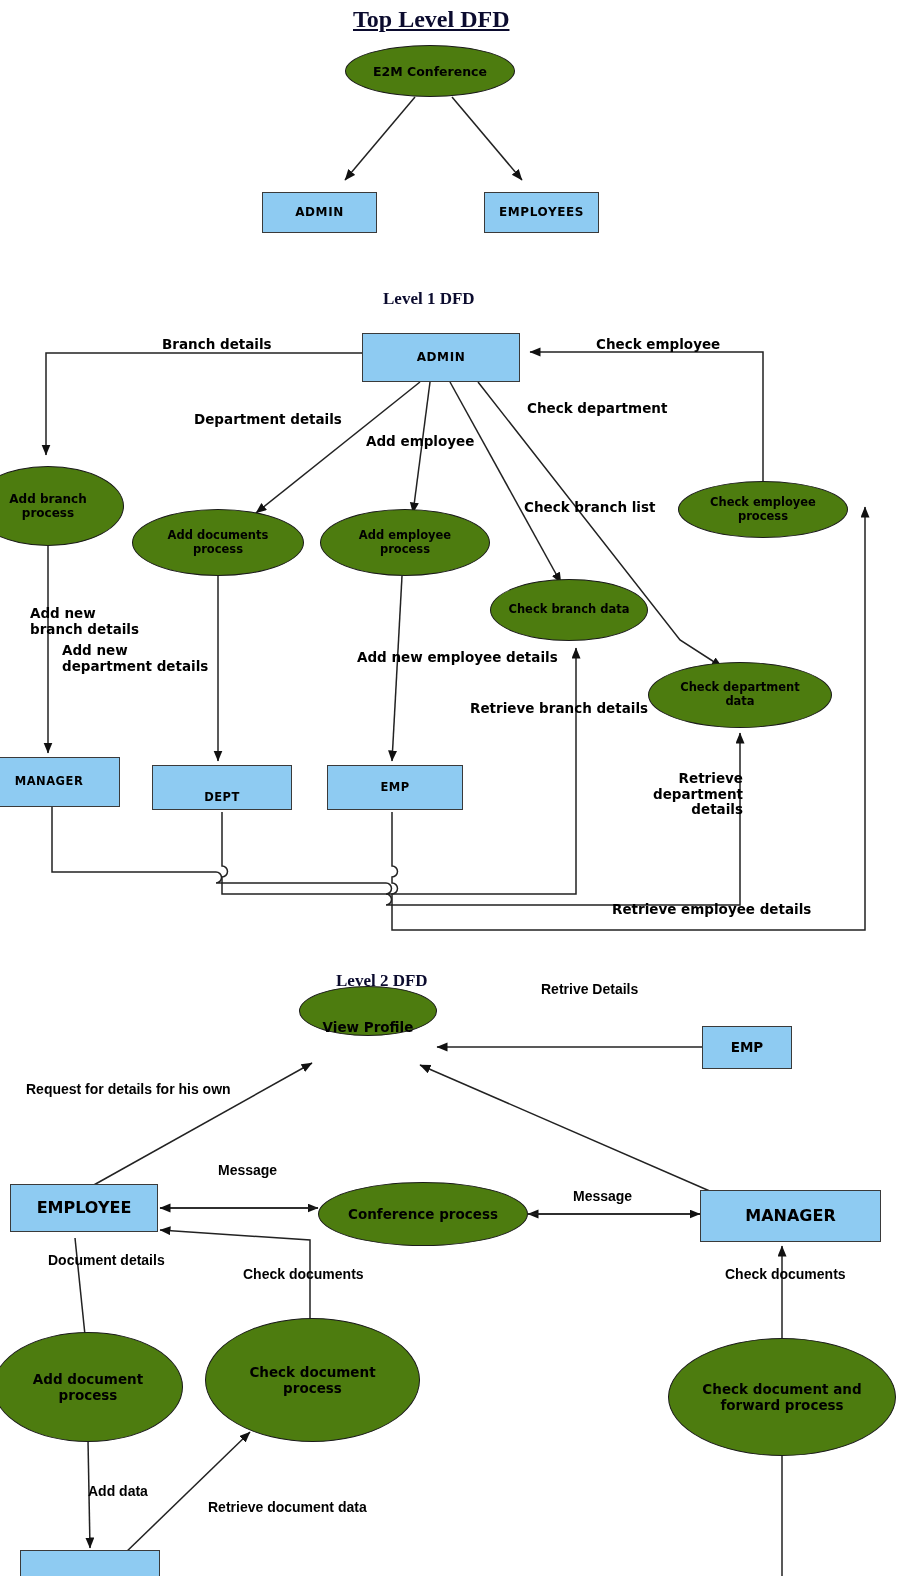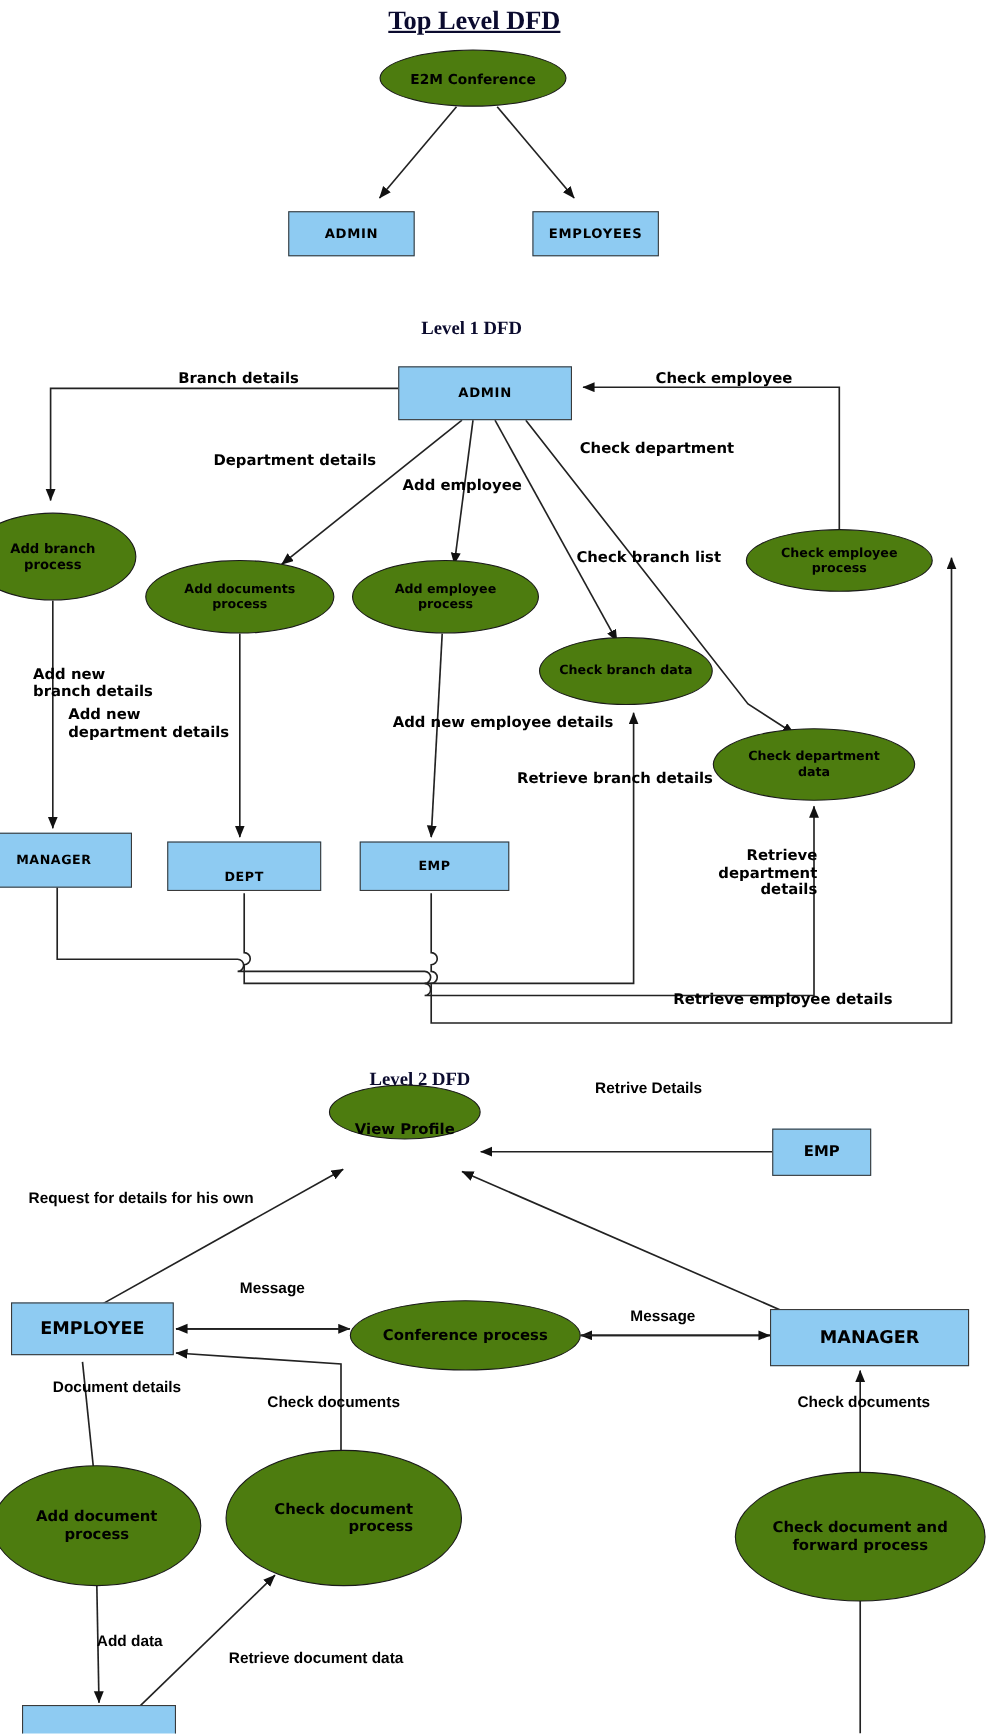--- a/index.html
+++ b/index.html
@@ -173,21 +173,21 @@
   <div class="node ell" style="left:318px;top:1182px;width:210px;height:64px;">
     <span class="nlabel l2" style="font-size:13.5px;">Conference process</span>
   </div>
   <div class="node box" style="left:700px;top:1190px;width:181px;height:52px;">
     <span class="nlabel l2" style="font-size:16px;">MANAGER</span>
   </div>
   <div class="node ell" style="left:-7px;top:1332px;width:190px;height:110px;">
     <span class="nlabel l2" style="font-size:13.5px;white-space:pre;">Add document
 process</span>
   </div>
-  <div class="node ell" style="left:205px;top:1318px;width:215px;height:124px;text-align:right;">
+  <div class="node ell" style="left:205px;top:1318px;width:215px;height:124px;">
     <span class="nlabel l2" style="font-size:13.5px;white-space:pre;">Check document
 process</span>
   </div>
   <div class="node ell" style="left:668px;top:1338px;width:228px;height:118px;">
     <span class="nlabel l2" style="font-size:13.5px;white-space:pre;">Check document and
 forward process</span>
   </div>
   <div class="node box" style="left:20px;top:1550px;width:140px;height:40px;"></div>
 
   <div class="lbl l2" style="position:absolute;left:508px;top:981px;padding-left:33px;">Retrive Details</div>

